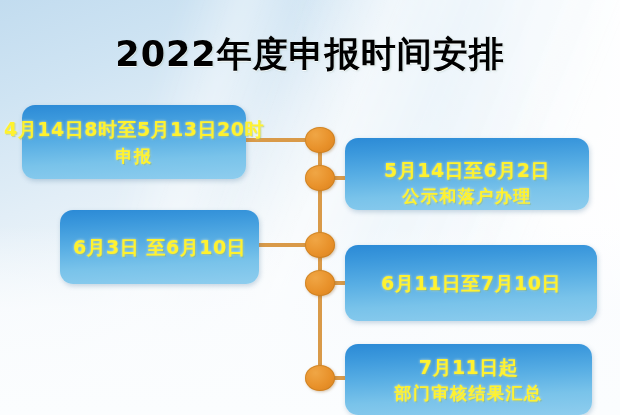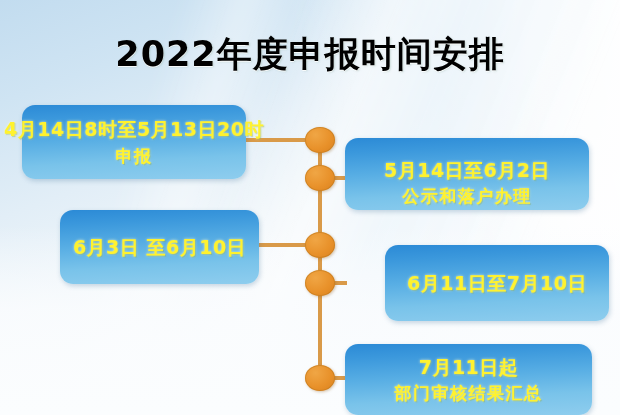--- a/index.html
+++ b/index.html
@@ -153,21 +153,21 @@
                  1px 1px 1px rgba(110,150,60,0.45);
     line-height: 1.18;
   }
   .box .line.l1 { font-size: 19px; letter-spacing: 0.5px; }
   .box .line.l2 { font-size: 17px; letter-spacing: 1.5px; margin-top: 5px; }
 
   
   #box-apply      { left: 22px;  top: 105px; width: 224px; height: 74px; }
   #box-review     { left: 345px; top: 138px; width: 244px; height: 72px; justify-content: flex-end; }
   #box-query      { left: 22px;  top: 210px; width: 199px; height: 74px; margin-left: 38px; }
-  #box-recheck    { left: 345px; top: 245px; width: 224px; height: 76px; margin-left: 40px; }
+  #box-recheck    { left: 345px; top: 245px; width: 252px; height: 76px; }
   #box-publicity  { left: 345px; top: 344px; width: 247px; height: 71px; }
 </style>
 </head>
 <body>
 
 <div id="poster">
 
   <div class="bg-base"></div>
   <div class="bg-topright"></div>
   <div class="bg-streak"></div>

